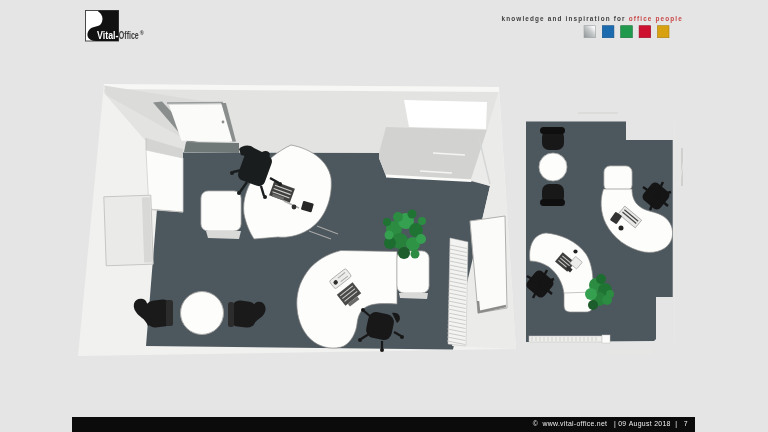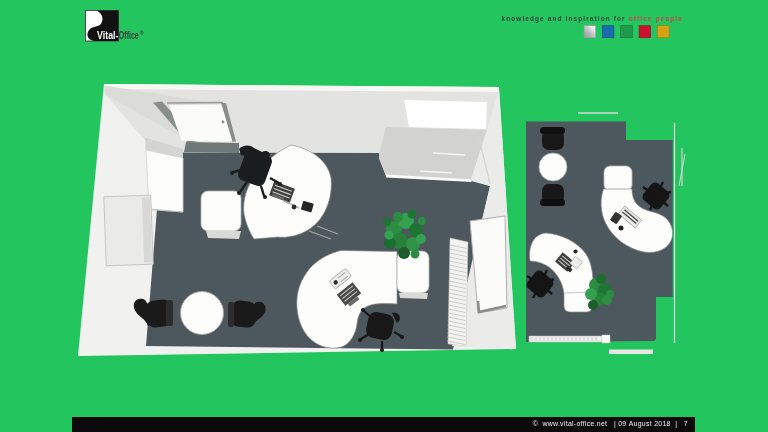--- a/index.html
+++ b/index.html
@@ -1,16 +1,16 @@
 <!DOCTYPE html>
 <html><head>
 <meta charset="utf-8">
 <style>
 html,body{margin:0;padding:0;background:#ffffff;}
-#page{position:relative;width:768px;height:432px;background:#22c55e;overflow:hidden;
+#page{position:relative;width:768px;height:432px;background:#e5e5e5;overflow:hidden;
 font-family:"Liberation Sans",sans-serif;}
 svg{position:absolute;left:0;top:0;}
 </style>
 </head>
 <body>
 <div id="page">
 <svg width="768" height="432" viewBox="0 0 768 432">
 <defs>
 <linearGradient id="silv" x1="0" y1="1" x2="1" y2="0">
  <stop offset="0" stop-color="#8f9496"></stop>

